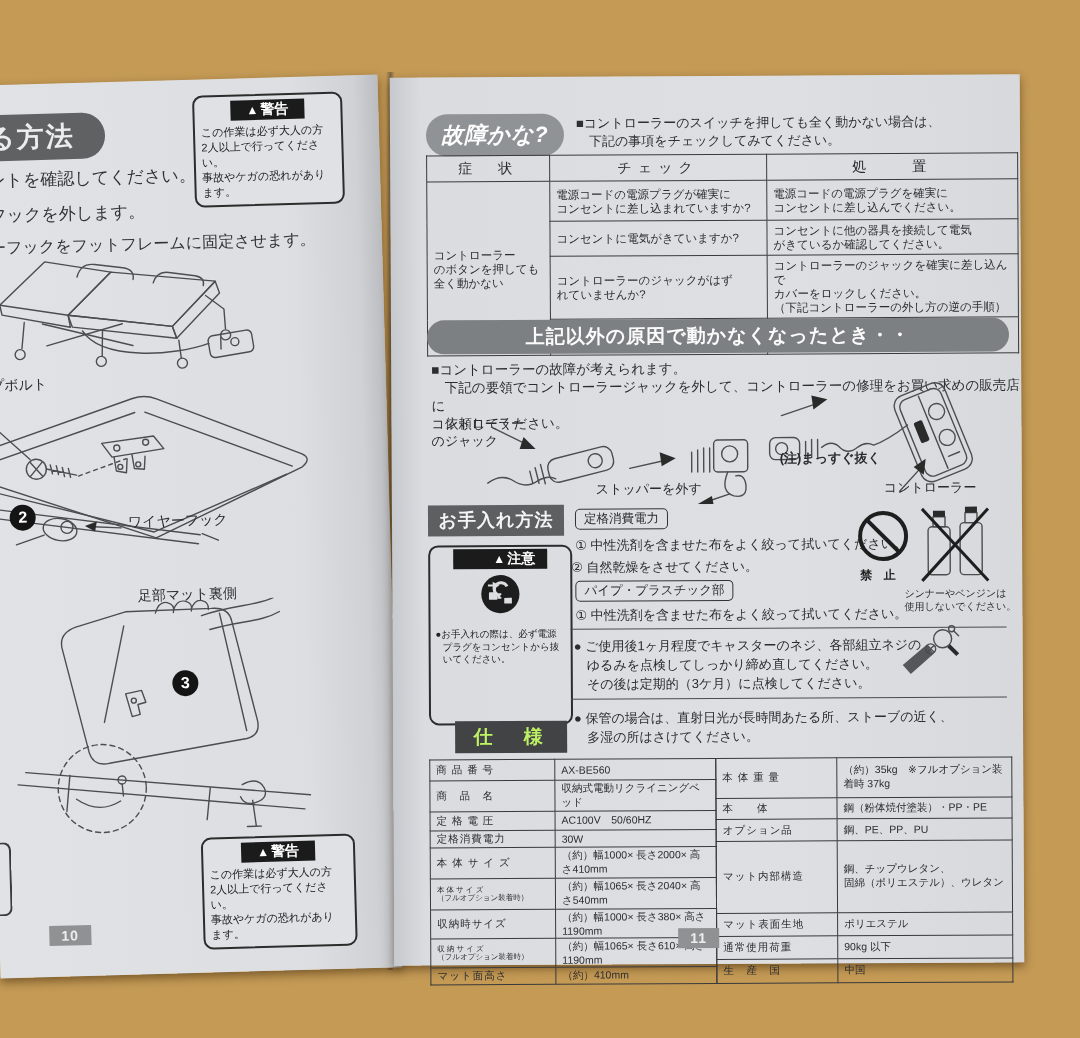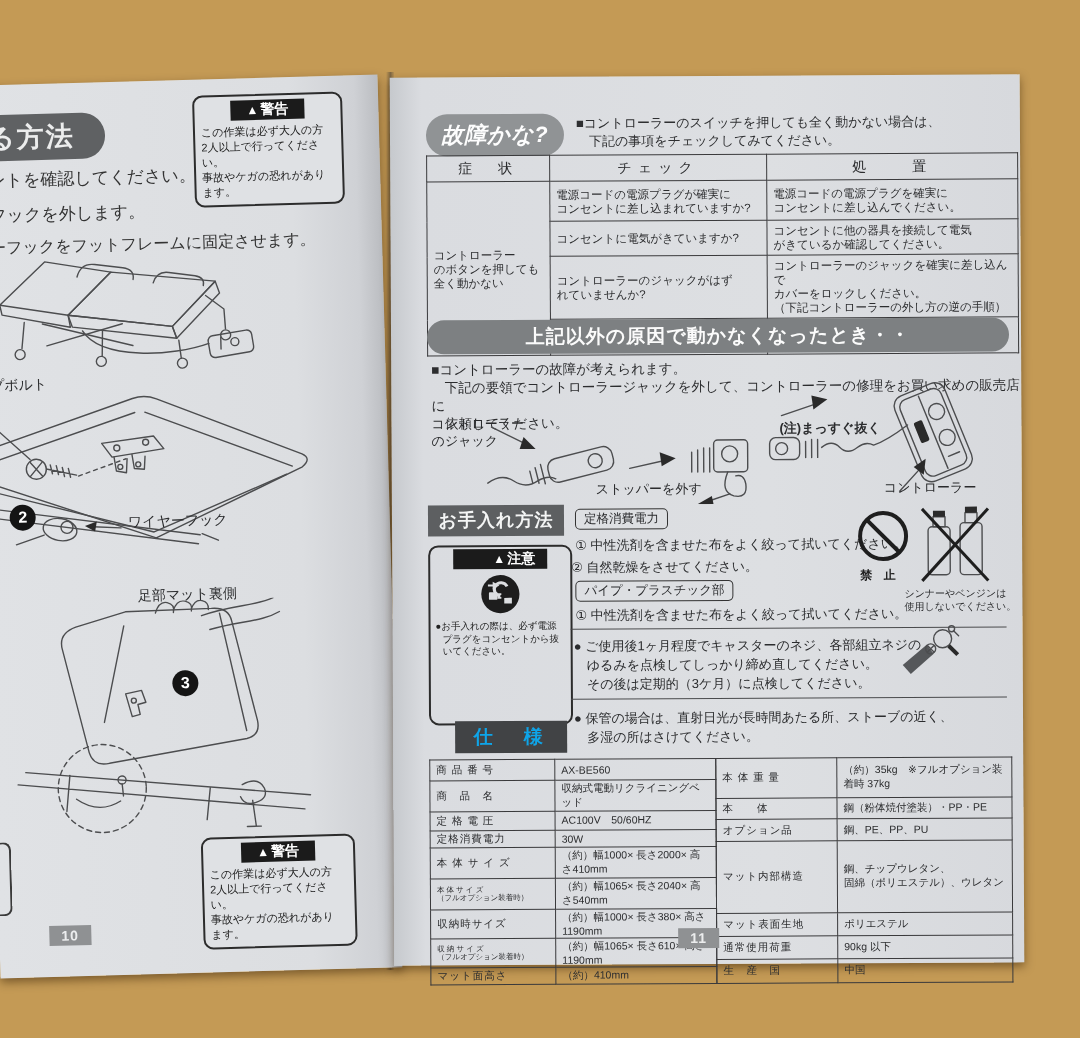--- a/index.html
+++ b/index.html
@@ -49,28 +49,28 @@
   .c-sym{width:120px;} .c-chk{width:214px;} .c-act{width:248px;}
   .banner{left:36px;top:243px;width:582px;height:34px;background:#7d8082;border-radius:17px;color:#fbfbfb;
     font-size:19px;font-weight:bold;text-align:center;line-height:34px;letter-spacing:1px;}
   .para{left:40px;top:284px;font-size:13.5px;line-height:18px;color:#2c2d2f;}
   .diagram-label{font-size:13px;line-height:17px;color:#2a2b2d;}
   .bold-label{font-weight:bold;}
   .care-head{left:36px;top:428px;width:136px;height:31px;background:#5d5f61;color:#f4f5f5;font-size:18px;
     font-weight:bold;text-align:center;line-height:31px;letter-spacing:1px;}
   .caution-box{left:36px;top:468px;width:130px;height:168px;border:2px solid #2c2c2c;border-radius:10px;padding:4px 5px;}
   .caution-box .warn-head{width:66px;padding-left:28px;}
-  .cb{font-size:9.5px;line-height:12.5px;color:#222;margin-top:6px;text-indent:-7px;padding-left:7px;font-family:Liberation Mono, monospace;}
+  .cb{font-size:9.5px;line-height:12.5px;color:#222;margin-top:13px;text-indent:-7px;padding-left:7px;}
   .boxed{border:1.4px solid #333;border-radius:5px;padding:1px 8px;font-size:12.5px;color:#2b2c2e;background:#dddfe2;}
   .step-line{font-size:13px;color:#2b2c2e;}
   .kinshi{font-size:12px;letter-spacing:4px;color:#222;font-weight:bold;}
   .caption{font-size:10px;line-height:13px;color:#2b2c2e;}
   .rule{height:0;border-top:1.6px solid #4a4b4d;}
   .bullet{font-size:13px;line-height:19px;color:#2b2c2e;}
-  .spec-head{left:62px;top:644px;width:112px;height:32px;background:#414345;color:#0ea5e9;font-size:19px;
+  .spec-head{left:62px;top:644px;width:112px;height:32px;background:#414345;color:#bef264;font-size:19px;
     font-weight:bold;text-align:center;line-height:32px;letter-spacing:6px;}
   .spec-wrap{left:36px;top:682px;width:584px;display:flex;position:absolute;}
   table.spec{border-collapse:collapse;table-layout:fixed;}
   table.spec td{border:1.3px solid #3a3a3c;font-size:10.5px;color:#2b2c2e;padding:1px 6px;white-space:pre-line;vertical-align:middle;}
   table.spec td.sl{letter-spacing:1px;}
   table.spec td.small{font-size:7.5px;line-height:8.5px;letter-spacing:0;}
   table.spec.left{width:287px;} table.spec.right{width:297px;margin-left:-1px;}
   table.spec.left td.sl{width:112px;margin-left:28px;} table.spec.right td.sl{width:108px;}
 </style>
 </head>
@@ -254,21 +254,21 @@
           <circle class="ln" cx="514" cy="62" r="8"></circle>
         <path class="ln" d="M508,80 h12"></path>
       </g>
       <path class="ln" d="M470,110 L492,86"></path>
         <polygon class="fl" points="496,78 484,86 494,94"></polygon>
       <path class="ln" d="M62,44 L98,62"></path>
         <polygon class="fl" points="106,66 94,54 90,66"></polygon>
     </svg>
     <div class="abs diagram-label pre" style="left:40px;top:338px">コントローラー
 のジャック</div>
-    <div class="abs diagram-label bold-label" style="left:388px;top:344px">(注)まっすぐ抜く</div>
+    <div class="abs diagram-label bold-label" style="left:388px;top:374px">(注)まっすぐ抜く</div>
     <div class="abs diagram-label" style="left:204px;top:404px">ストッパーを外す</div>
     <div class="abs diagram-label" style="left:492px;top:404px">コントローラー</div>
 
     <div class="abs care-head">お手入れ方法</div>
 
     <div class="abs caution-box">
       <span class="warn-head"><span class="tri">▲</span><span>注意</span></span>
       <svg width="42" height="42" style="display:block;margin:2px auto" viewBox="0 0 44 44">
         <circle cx="22" cy="22" r="20" fill="#1d1d1d"></circle>
         <path d="M22,24 a7,7 0 1 1 7,-10" fill="none" stroke="#dcdee1" stroke-width="3"></path>

